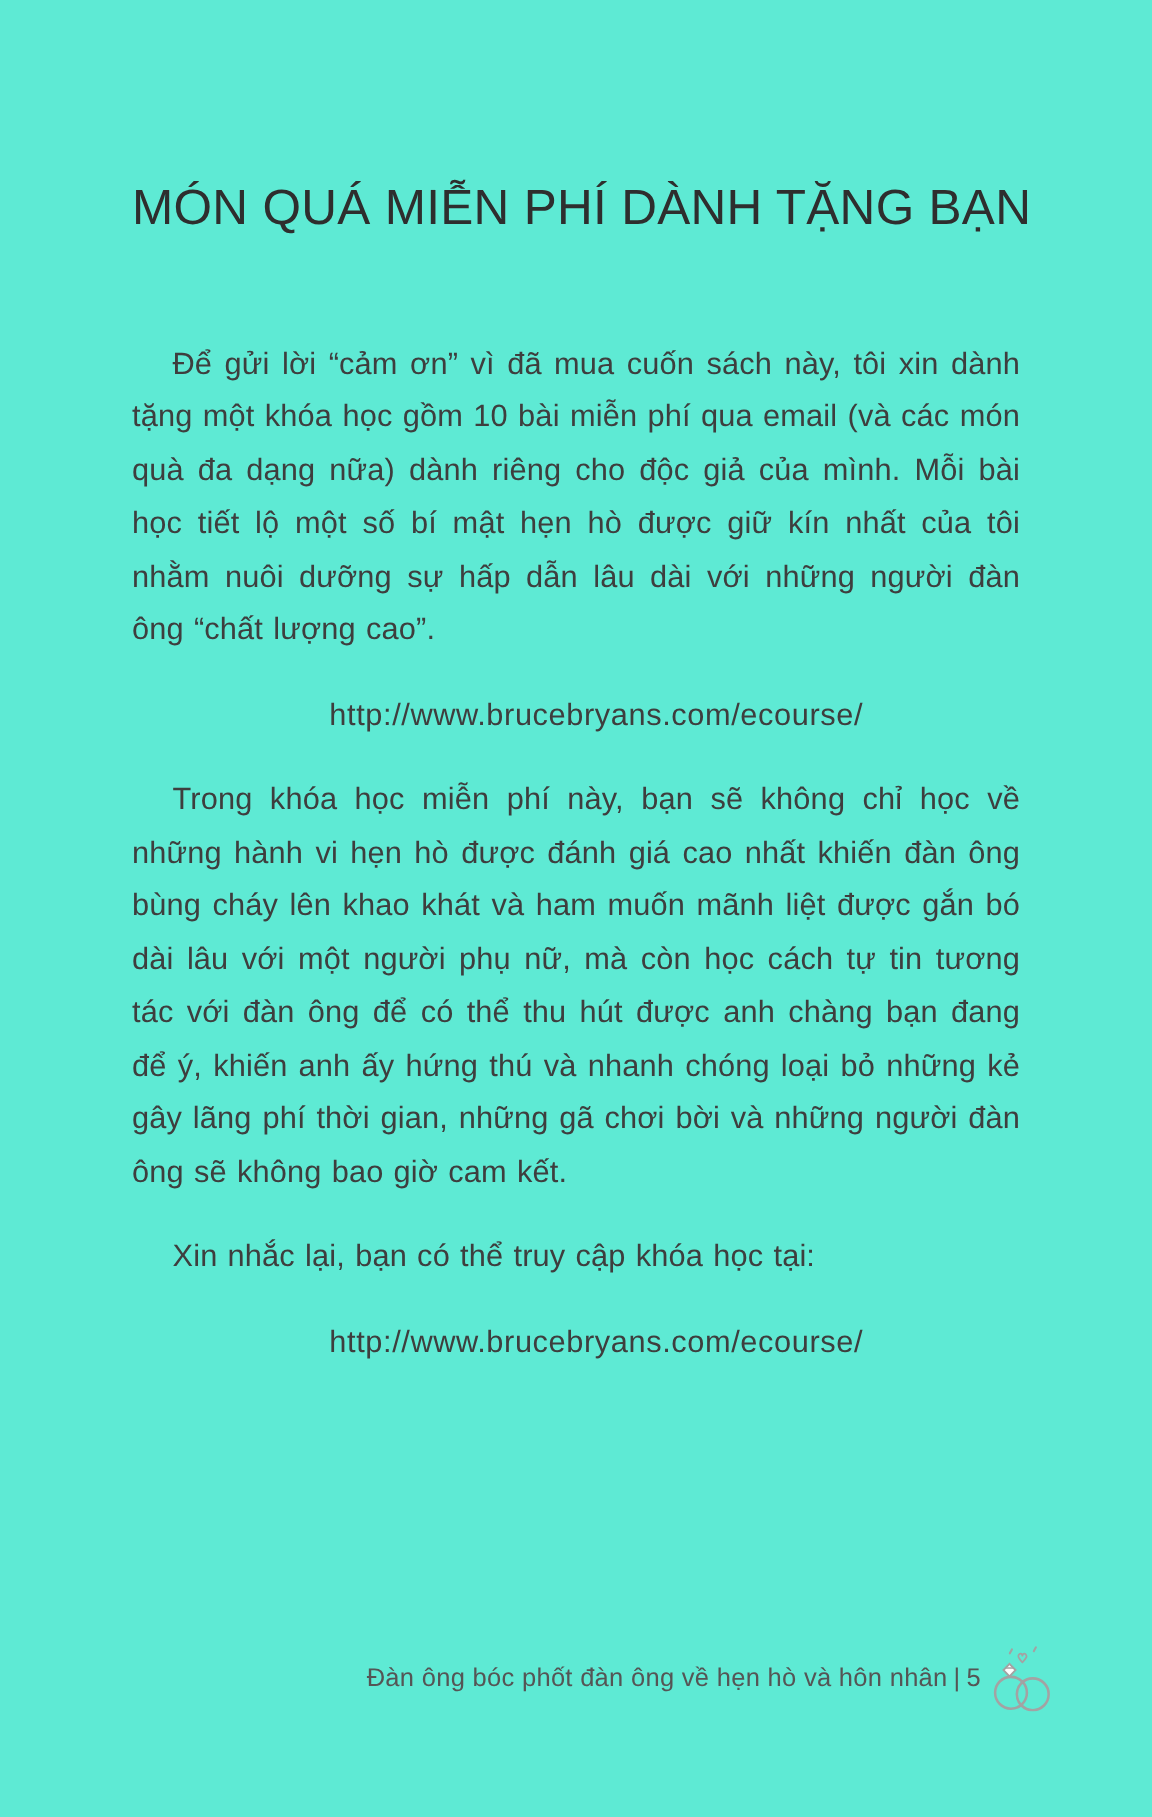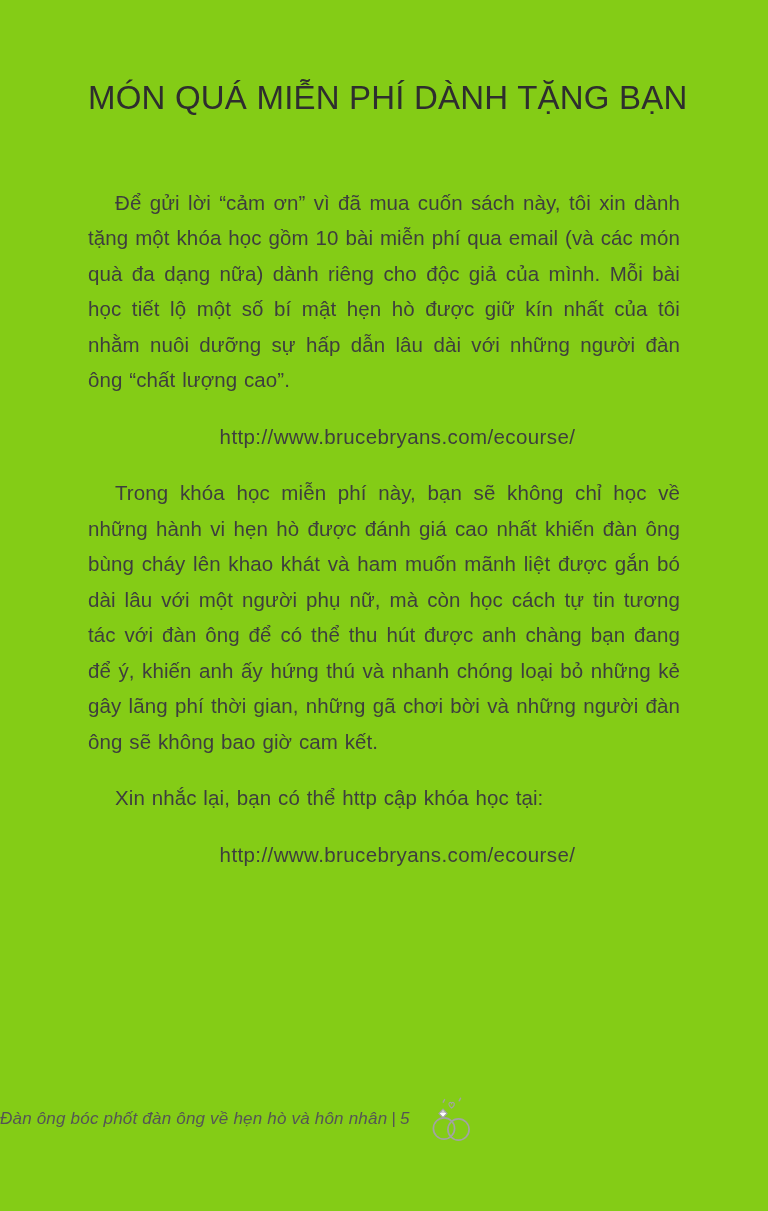--- a/index.html
+++ b/index.html
@@ -7,22 +7,22 @@
   body {
     width: 768px;
     height: 1211px;
     position: relative;
     font-family: "Liberation Sans", sans-serif;
     overflow: hidden;
   }
   .page {
     position: absolute;
     inset: 0;
-    padding: 76px 88px 0 88px;
-    background: #84cc16;
+    padding: 116px 88px 0 88px;
+    background: #5eead4;
   }
   h1.title {
     font-size: 33px;
     font-weight: 400;
     letter-spacing: 0.2px;
     line-height: 1.35;
     color: #2e2e2e;
     white-space: nowrap;
     margin: 0 0 64px 0;
   }
@@ -40,23 +40,23 @@
   .block.url {
     text-align: center;
     letter-spacing: 0.4px;
   }
   .footer {
     position: absolute;
     top: 1096px;
     left: 0;
     right: 66px;
     display: flex;
+    justify-content: flex-end;
     align-items: center;
-    gap: 20px;
-    font-style: italic;
+    gap: 6px;
   }
   .footer-text {
     font-size: 17px;
     color: #555555;
     letter-spacing: 0.2px;
     white-space: nowrap;
   }
   .footer-text .sep { margin: 0 4px; color: #555555; }
   .rings-icon { display: block; }
 </style>
@@ -67,21 +67,21 @@
 
   <h1 class="title">MÓN QUÁ MIỄN PHÍ DÀNH TẶNG BẠN</h1>
 
   <p class="block para">Để gửi lời “cảm ơn” vì đã mua cuốn sách này, tôi xin dành tặng một khóa học gồm 10 bài miễn phí qua email (và các món quà đa dạng nữa) dành riêng cho độc giả của mình. Mỗi bài học tiết lộ một số bí mật hẹn hò được giữ kín nhất của tôi nhằm nuôi dưỡng sự hấp dẫn lâu dài với những người đàn ông “chất lượng cao”.</p>
 
 
   <p class="block url">http://www.brucebryans.com/ecourse/</p>
 
   <p class="block para">Trong khóa học miễn phí này, bạn sẽ không chỉ học về những hành vi hẹn hò được đánh giá cao nhất khiến đàn ông bùng cháy lên khao khát và ham muốn mãnh liệt được gắn bó dài lâu với một người phụ nữ, mà còn học cách tự tin tương tác với đàn ông để có thể thu hút được anh chàng bạn đang để ý, khiến anh ấy hứng thú và nhanh chóng loại bỏ những kẻ gây lãng phí thời gian, những gã chơi bời và những người đàn ông sẽ không bao giờ cam kết.</p>
 
-  <p class="block single">Xin nhắc lại, bạn có thể http cập khóa học tại:</p>
+  <p class="block single">Xin nhắc lại, bạn có thể truy cập khóa học tại:</p>
 
   <p class="block url">http://www.brucebryans.com/ecourse/</p>
 
 </div>
 
 <div class="footer">
   <span class="footer-text">
     <span>Đàn ông bóc phốt đàn ông về hẹn hò và hôn nhân</span><span class="sep">|</span><span>5</span>
   </span>
   <span>

